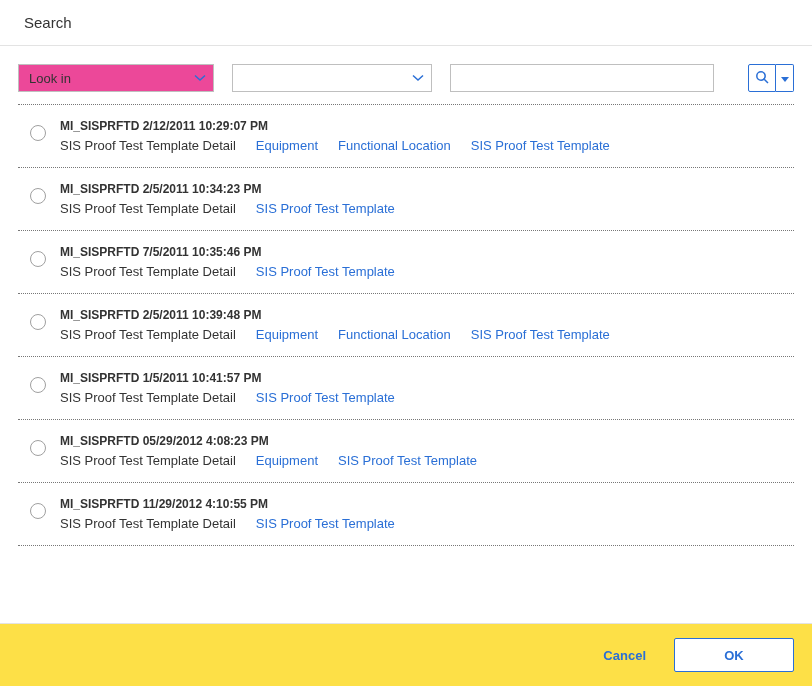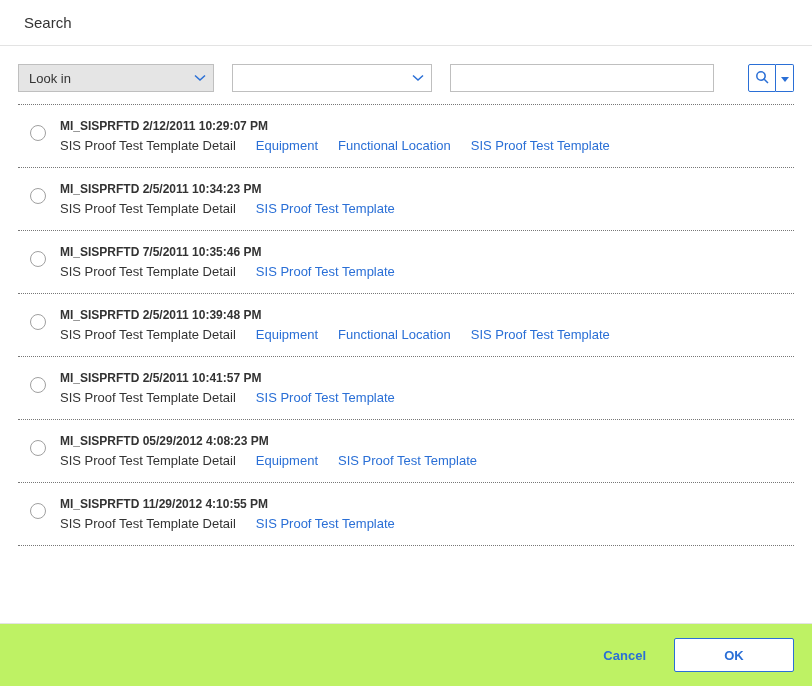--- a/index.html
+++ b/index.html
@@ -33,21 +33,21 @@
     }
     .select-wrap {
       position: relative;
       display: flex;
       align-items: center;
     }
     .lookin-select {
       width: 196px;
       height: 28px;
       border: 1px solid #bfbfbf;
-      background: #e5e5e5;
+      background: #ec4899;
       padding: 0 28px 0 10px;
       font-size: 13px;
       color: #333;
       appearance: none;
       outline: none;
     }
     .second-select {
       width: 200px;
       height: 28px;
       border: 1px solid #bfbfbf;
@@ -169,21 +169,21 @@
       position: absolute;
       bottom: 0;
       left: 0;
       right: 0;
       padding: 14px 18px;
       border-top: 1px solid #e3e3e3;
       display: flex;
       justify-content: flex-end;
       align-items: center;
       gap: 20px;
-      background: #bef264;
+      background: #fde047;
     }
     .cancel-btn {
       color: #2a6fd6;
       font-weight: bold;
       font-size: 13px;
       cursor: pointer;
       background: none;
       border: none;
       padding: 8px 8px;
     }
@@ -288,21 +288,21 @@
             <span class="row-detail-label">SIS Proof Test Template Detail</span>
             <span class="row-link">Equipment</span>
             <span class="row-link">Functional Location</span>
             <span class="row-link">SIS Proof Test Template</span>
           </div>
         </div>
       </div>
       <div class="result-row">
         <div class="radio"></div>
         <div class="row-content">
-          <div class="row-title">MI_SISPRFTD 2/5/2011 10:41:57 PM</div>
+          <div class="row-title">MI_SISPRFTD 1/5/2011 10:41:57 PM</div>
           <div class="row-detail">
             <span class="row-detail-label">SIS Proof Test Template Detail</span>
             <span class="row-link">SIS Proof Test Template</span>
           </div>
         </div>
       </div>
       <div class="result-row">
         <div class="radio"></div>
         <div class="row-content">
           <div class="row-title">MI_SISPRFTD 05/29/2012 4:08:23 PM</div>

